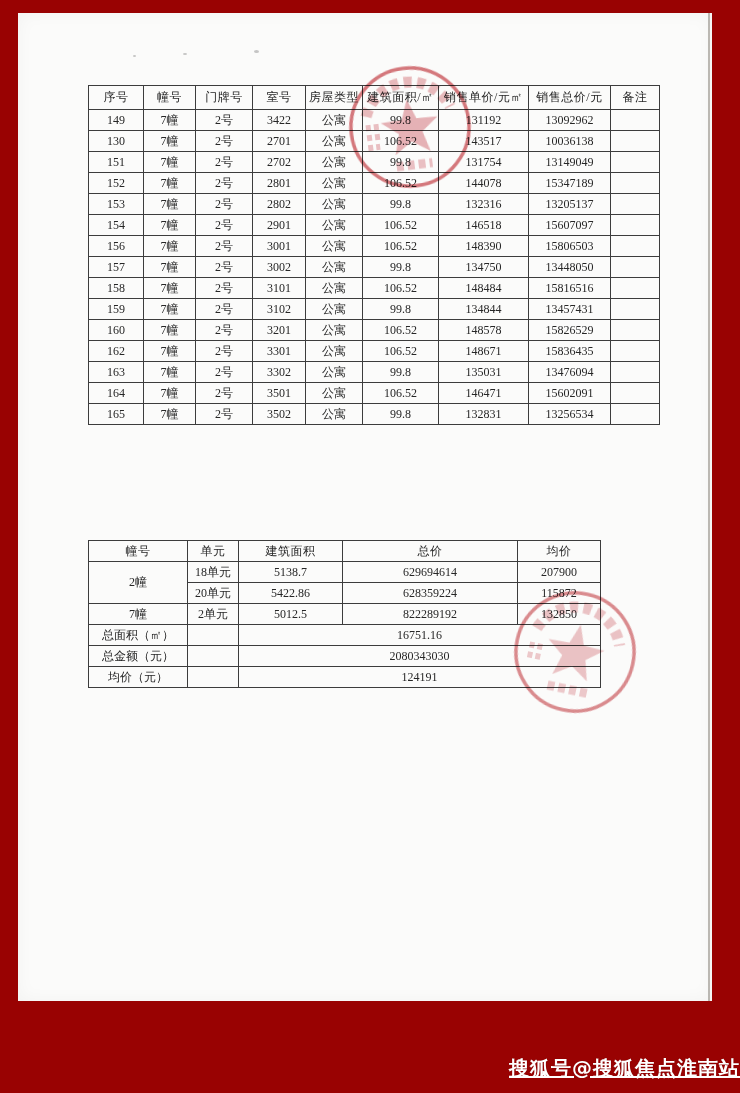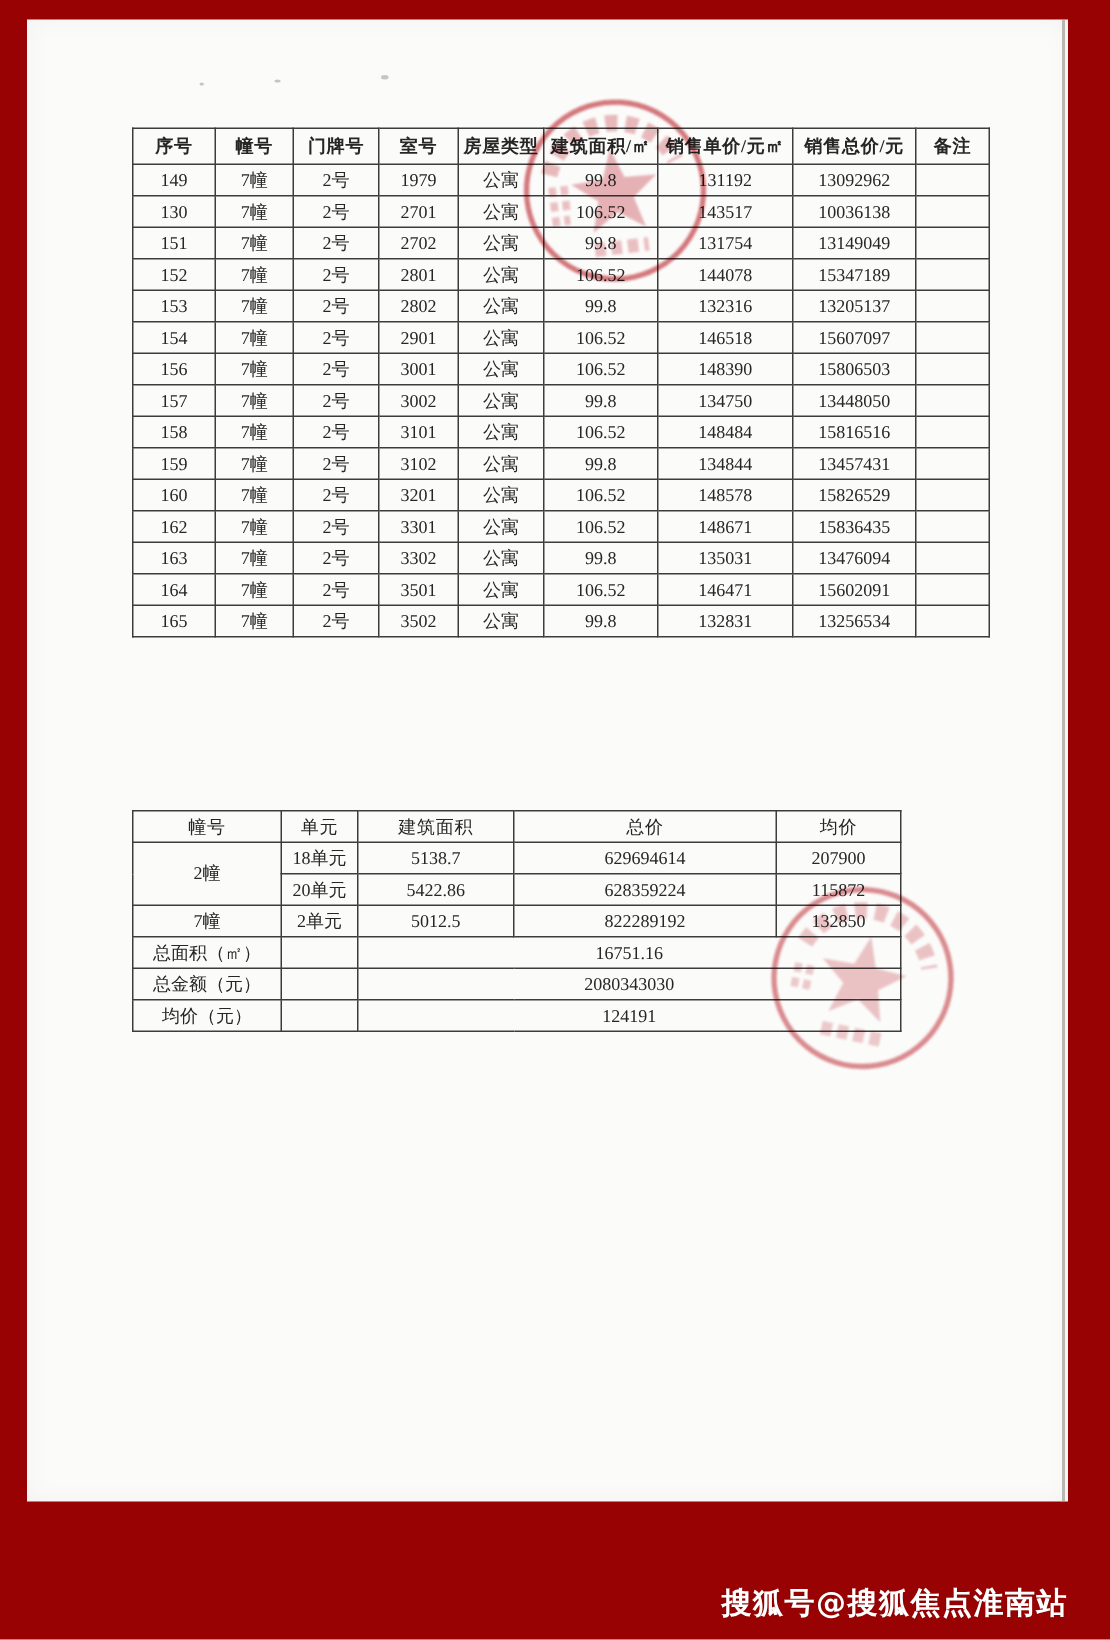--- a/index.html
+++ b/index.html
@@ -28,37 +28,38 @@
     background:transparent; color:#262626;
   }
   .t1 { left:70px; top:72px; width:571px; }
   .t2 { left:70px; top:527px; width:512px; }
   th, td {
     border:1px solid #3c3c3c; text-align:center; vertical-align:middle;
     font-size:12px; font-weight:normal; overflow:hidden; white-space:nowrap;
     padding:0 1px;
   }
   th { letter-spacing:0.5px; }
-  .t1 th { height:24px;font-weight:bold; }
+  .t1 th { height:24px; }
   .t1 td { height:21px; }
   .t2 th { height:21px; }
   .t2 td { height:21px; }
 
   .stamp {
     position:absolute; width:140px; height:140px; pointer-events:none;
     color:#c9464e; mix-blend-mode:multiply;
   }
   .stamp.stamp-top    { left:322px; top:44px; }
   .stamp.stamp-bottom { left:487px; top:569px; }
 
   .watermark {
-    position:absolute; right:28px; top:1055px;
+    position:absolute; right:0; top:1055px;
     font-family:"DejaVu Sans","Liberation Sans",sans-serif;
     font-weight:700; font-size:20px; color:#ffffff; letter-spacing:1px;
     text-shadow:0 0 1px rgba(0,0,0,0.25);
+    text-decoration:underline;
   }
 </style>
 </head>
 <body style="background: rgb(153, 2, 2);">
 
 <div class="page" style="background: rgb(251, 251, 250);">
   <span class="speck s1"></span>
   <span class="speck s2"></span>
   <span class="speck s3"></span>
 
@@ -85,21 +86,21 @@
           <th>销售单价/元㎡</th>
           <th>销售总价/元</th>
           <th>备注</th>
         </tr>
       </thead>
       <tbody>
         <tr>
           <td>149</td>
           <td>7幢</td>
           <td>2号</td>
-          <td>1979</td>
+          <td>3422</td>
           <td>公寓</td>
           <td>99.8</td>
           <td>131192</td>
           <td>13092962</td>
           <td></td>
         </tr>
         <tr>
           <td>130</td>
           <td>7幢</td>
           <td>2号</td>

